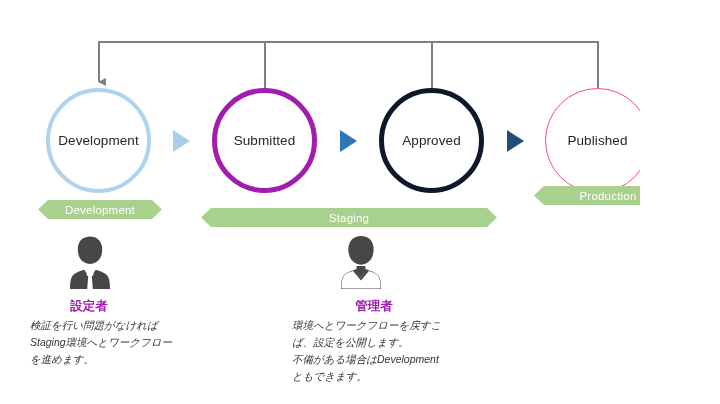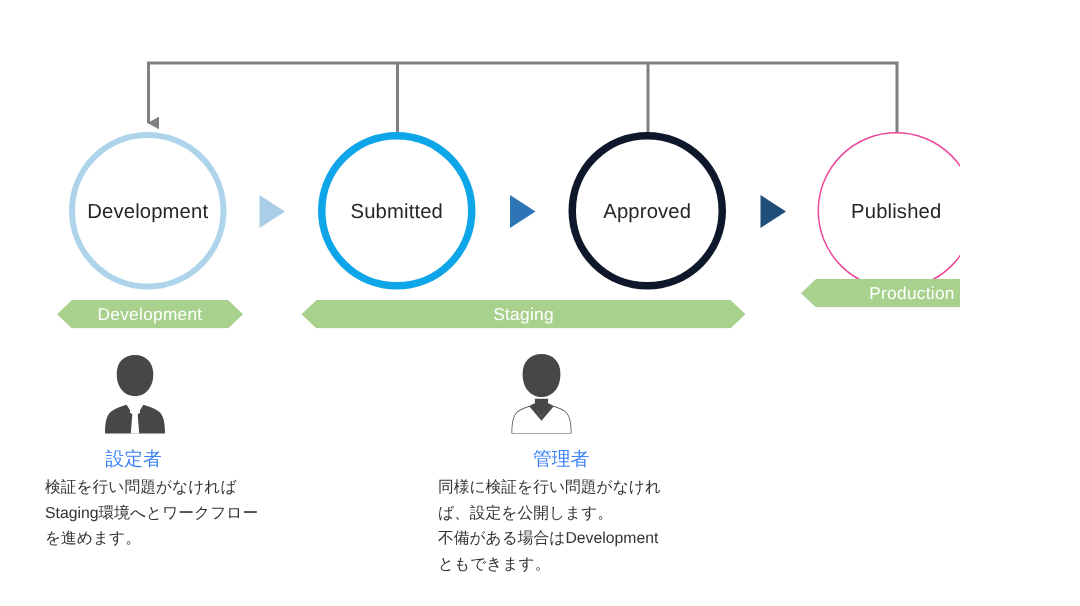--- a/index.html
+++ b/index.html
@@ -36,21 +36,21 @@
     align-items: center;
     justify-content: center;
   }
   .node-label {
     font-size: 13.5px;
     color: #262626;
     letter-spacing: 0.1px;
     white-space: nowrap;
   }
   .node.dev      { border: 4px solid #AED4EC; }
-  .node.sub      { border: 5px solid #0ea5e9; }
+  .node.sub      { border: 5px solid #a21caf; }
   .node.app      { border: 5px solid #0f172a; }
   .node.pub      { border: 1px solid #ec4899; }
 
   
   .tri {
     position: absolute;
     width: 0; height: 0;
     border-top: 11px solid transparent;
     border-bottom: 11px solid transparent;
   }
@@ -77,32 +77,32 @@
 
   
   .persona-avatar {
     position: absolute;
     width: 62px;
     height: 62px;
   }
   .persona-title {
     position: absolute;
     font-size: 12.5px;
-    font-weight: normal;
-    color: #3b82f6;
+    font-weight: bold;
+    color: #a21caf;
     text-align: center;
     white-space: nowrap;
   }
   .persona-body {
     position: absolute;
     font-size: 10.5px;
     line-height: 17px;
     color: #333333;
   }
-  .persona-body div { white-space: nowrap; }
+  .persona-body div { white-space: nowrap; font-style: italic; }
 </style>
 </head>
 <body>
 
 <div id="stage">
 
   <svg id="returnpath" viewBox="0 0 720 404">
     <defs>
       <marker id="arrowhead" markerWidth="9" markerHeight="9" refX="4.5" refY="7.6" orient="auto" markerUnits="userSpaceOnUse">
         <polygon points="0.4,0.6 8.6,0.6 4.5,8.4" fill="#808080"></polygon>
@@ -133,21 +133,21 @@
   </div>
 
   <div class="tri t1" style="left:173px; top:130px;"></div>
   <div class="tri t2" style="left:340px; top:130px;"></div>
   <div class="tri t3" style="left:507px; top:130px;"></div>
 
   <div class="banner" style="left:38px; top:200px; width:124px;">
     <span class="banner-label">Development</span>
   </div>
 
-  <div class="banner" style="left:201px; top:200px; width:296px;text-align:right;">
+  <div class="banner" style="left:201px; top:208px; width:296px;text-align:right;">
     <span class="banner-label">Staging</span>
   </div>
 
   <div class="banner" style="left:534px; top:186px; width:148px;">
     <span class="banner-label">Production</span>
   </div>
 
   <svg class="persona-avatar" style="left:59px; top:231px;" viewBox="0 0 62 62">
     <g fill="#474747">
       <path d="M31 6c-7.2 0-12.2 4.9-12.2 12.2 0 5.1 1.4 8.2 3.1 10.4 1.9 2.4 4.9 4.4 9.1 4.4s7.2-2 9.1-4.4c1.7-2.2 3.1-5.3 3.1-10.4C43.2 10.9 38.2 6 31 6z"></path>
@@ -175,19 +175,19 @@
       <path d="M11 58h40c0-7.8-1-12.5-4.3-15-2.5-1.9-6.4-3.2-9.8-4.2L31 46.6l-5.9-7.8c-3.4 1-7.3 2.3-9.8 4.2C12 45.5 11 50.2 11 58z"></path>
       <path d="M15.2 43.6C12.4 46 11.5 50.6 11.5 57.6h39c0-7-.9-11.6-3.7-14-2-1.5-5-2.6-7.9-3.5L31 49.5l-7.9-9.4c-2.9.9-5.9 2-7.9 3.5z" fill="#ffffff"></path>
       <path d="M24.4 38.6L31 46.6l6.6-8c-2-.6-3.6-1-4.6-1.2h-4c-1 .2-2.6.6-4.6 1.2z"></path>
       <path d="M26.6 34.9h8.8v3.4l-4.4 5.3-4.4-5.3z"></path>
     </g>
   </svg>
 
   <div class="persona-title" style="left:312px; top:298px; width:124px;">管理者</div>
 
   <div class="persona-body" style="left:292px; top:317px;">
-    <div>同様に検証を行い問題がなけれ</div>
+    <div>環境へとワークフローを戻すこ</div>
     <div>ば、設定を公開します。</div>
     <div>不備がある場合はDevelopment</div>
     <div>ともできます。</div>
   </div>
 
 </div>
 
 </body></html>

